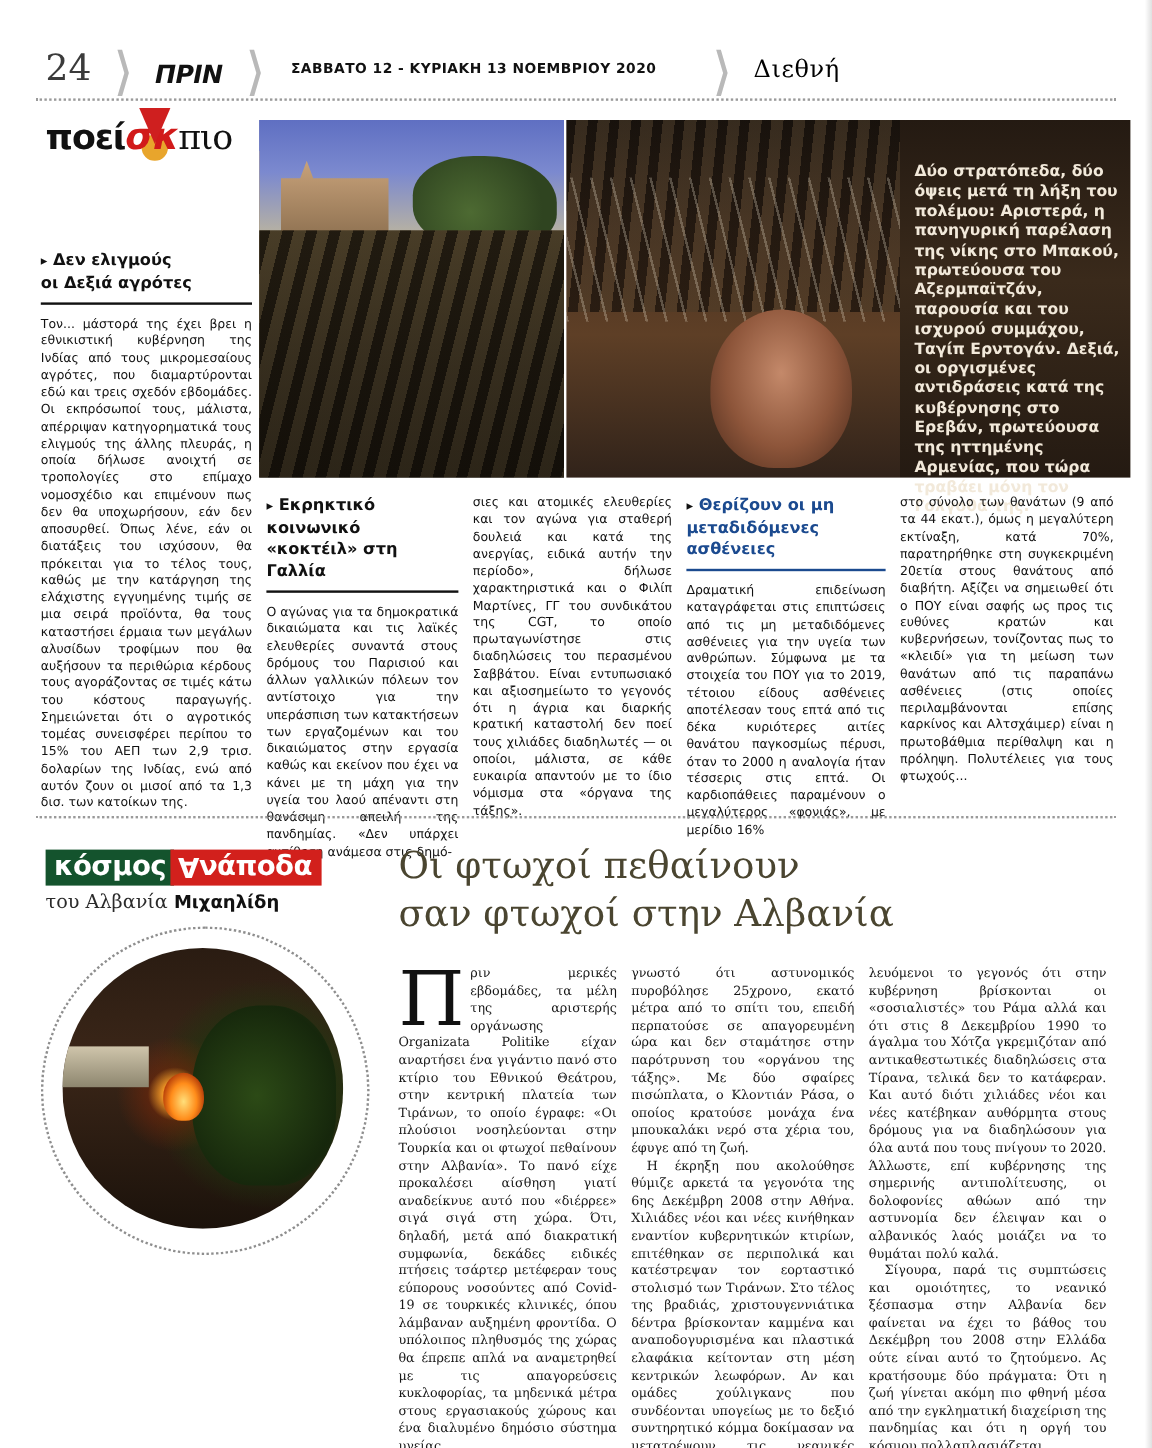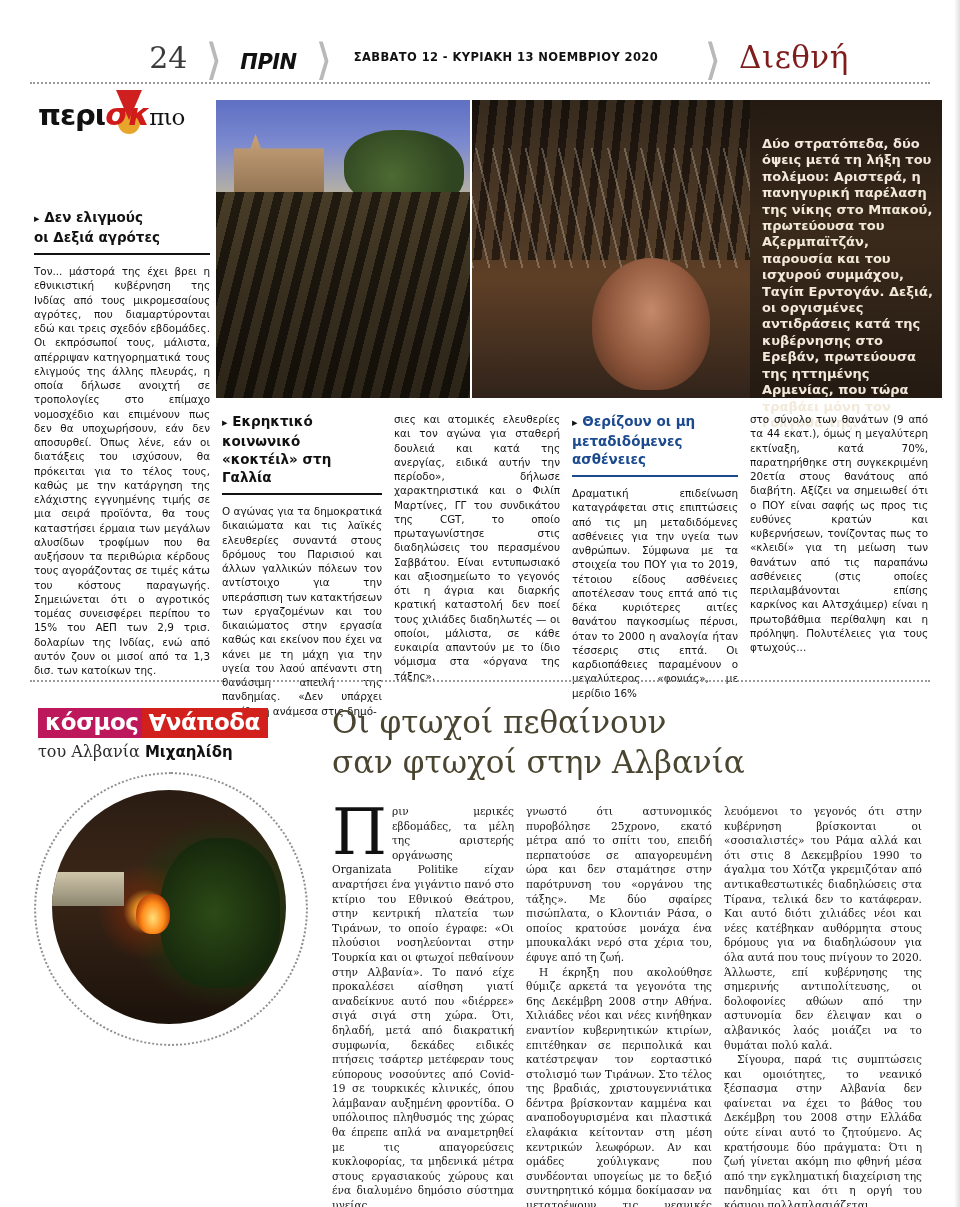--- a/index.html
+++ b/index.html
@@ -10,21 +10,21 @@
     font-family:"DejaVu Sans", sans-serif;
     color:#1a1a1a;
     overflow:hidden;
     position:relative;
   }
   .page{position:relative;width:960px;height:1207px;}
 
   
   .masthead{
     position:absolute;left:0;top:34px;width:960px;height:46px;
-    display:flex;align-items:center;justify-content:center;
+    display:flex;align-items:center;
   }
   .folio{
     font-family:"DejaVu Serif", serif;
     font-size:30px;color:#3b3b3b;font-weight:400;
     margin-left:38px;letter-spacing:0px;
   }
   .chev{
     margin:0 16px;color:#b9b9b9;font-size:25px;font-weight:300;
     font-family:"DejaVu Sans", sans-serif;line-height:1;
     transform:scaleX(.7) scaleY(1.55);display:inline-block;
@@ -35,42 +35,42 @@
     letter-spacing:-0.5px;
     margin-top:10px;
   }
   .issue-date{
     font-family:"DejaVu Sans", sans-serif;
     font-weight:bold;font-size:11.5px;color:#111;letter-spacing:.4px;
     margin-left:4px;
   }
   .section-name{
     font-family:"DejaVu Serif", serif;
-    font-size:31px;color:#7f1d1d;letter-spacing:.5px;
+    font-size:20px;color:#000000;letter-spacing:.5px;
   }
   .dotrule{
     position:absolute;height:0;border-top:2px dotted #9a9a9a;
   }
   .rule-top{left:30px;top:82px;width:900px;}
 
   
   .periskopio{
     position:absolute;left:38px;top:96px;width:178px;height:34px;
   }
   .periskopio .p1{
     font-family:"DejaVu Sans", sans-serif;font-weight:bold;
     font-size:29px;color:#111;letter-spacing:-1px;
   }
   .periskopio .p2{
     font-family:"DejaVu Sans", sans-serif;font-weight:bold;font-style:italic;
     font-size:31px;color:#d11a1a;letter-spacing:-1px;
   }
   .periskopio .p3{
     font-family:"DejaVu Serif", serif;
-    font-size:23px;color:#111;letter-spacing:-1px;
+    font-size:29px;color:#111;letter-spacing:-1px;
   }
   .peri-arrow{
     position:absolute;left:116px;top:90px;width:0;height:0;
     border-left:13px solid transparent;border-right:13px solid transparent;
     border-top:30px solid #cf1f1f;
   }
   .peri-dot{
     position:absolute;left:118px;top:112px;width:22px;height:22px;
     border-radius:50%;background:#e8a52c;z-index:-1;
   }
@@ -155,21 +155,21 @@
   .c2{left:222px;top:412px;width:160px;}
   .c3{left:394px;top:412px;width:166px;}
   .c4{left:572px;top:412px;width:166px;}
   .c5{left:750px;top:412px;width:178px;}
 
   .rule-mid{left:30px;top:680px;width:900px;}
 
   
   .kosmos{position:absolute;left:38px;top:708px;}
   .kos-black{
-    display:inline-block;background:#be185d;color:#fff;
+    display:inline-block;background:#14532d;color:#fff;
     font-family:"DejaVu Sans", sans-serif;font-weight:bold;
     font-size:23px;padding:1px 7px 3px 7px;letter-spacing:-.5px;
   }
   .kos-red{
     display:inline-block;background:#d2201c;color:#fff;
     font-family:"DejaVu Sans", sans-serif;font-weight:bold;
     font-size:23px;padding:1px 8px 3px 6px;letter-spacing:-.5px;
     margin-left:-3px;
   }
   .kos-red .inv{display:inline-block;transform:scaleY(-1);}
@@ -247,21 +247,21 @@
     <span class="chev">❯</span>
     <span class="paper-logo">ΠΡΙΝ</span>
     <span class="chev">❯</span>
     <span class="issue-date">ΣΑΒΒΑΤΟ 12 - ΚΥΡΙΑΚΗ 13 ΝΟΕΜΒΡΙΟΥ 2020</span>
     <span class="chev" style="margin-left:44px;">❯</span>
     <span class="section-name">Διεθνή</span>
   </div>
   <div class="dotrule rule-top"></div>
 
   <div class="periskopio">
-    <span class="p1">περι</span><span class="p2">σκ</span><span class="p3">πιο</span>
+    <span class="p1">ποεί</span><span class="p2">σκ</span><span class="p3">πιο</span>
   </div>
   <div class="peri-dot"></div>
   <div class="peri-arrow"></div>
 
   <div class="photo photo-left">
     <div class="ph-l-top"></div>
     <div class="ph-l-bld"></div>
     <div class="ph-l-tree"></div>
     <div class="ph-l-crowd"></div>
   </div>

